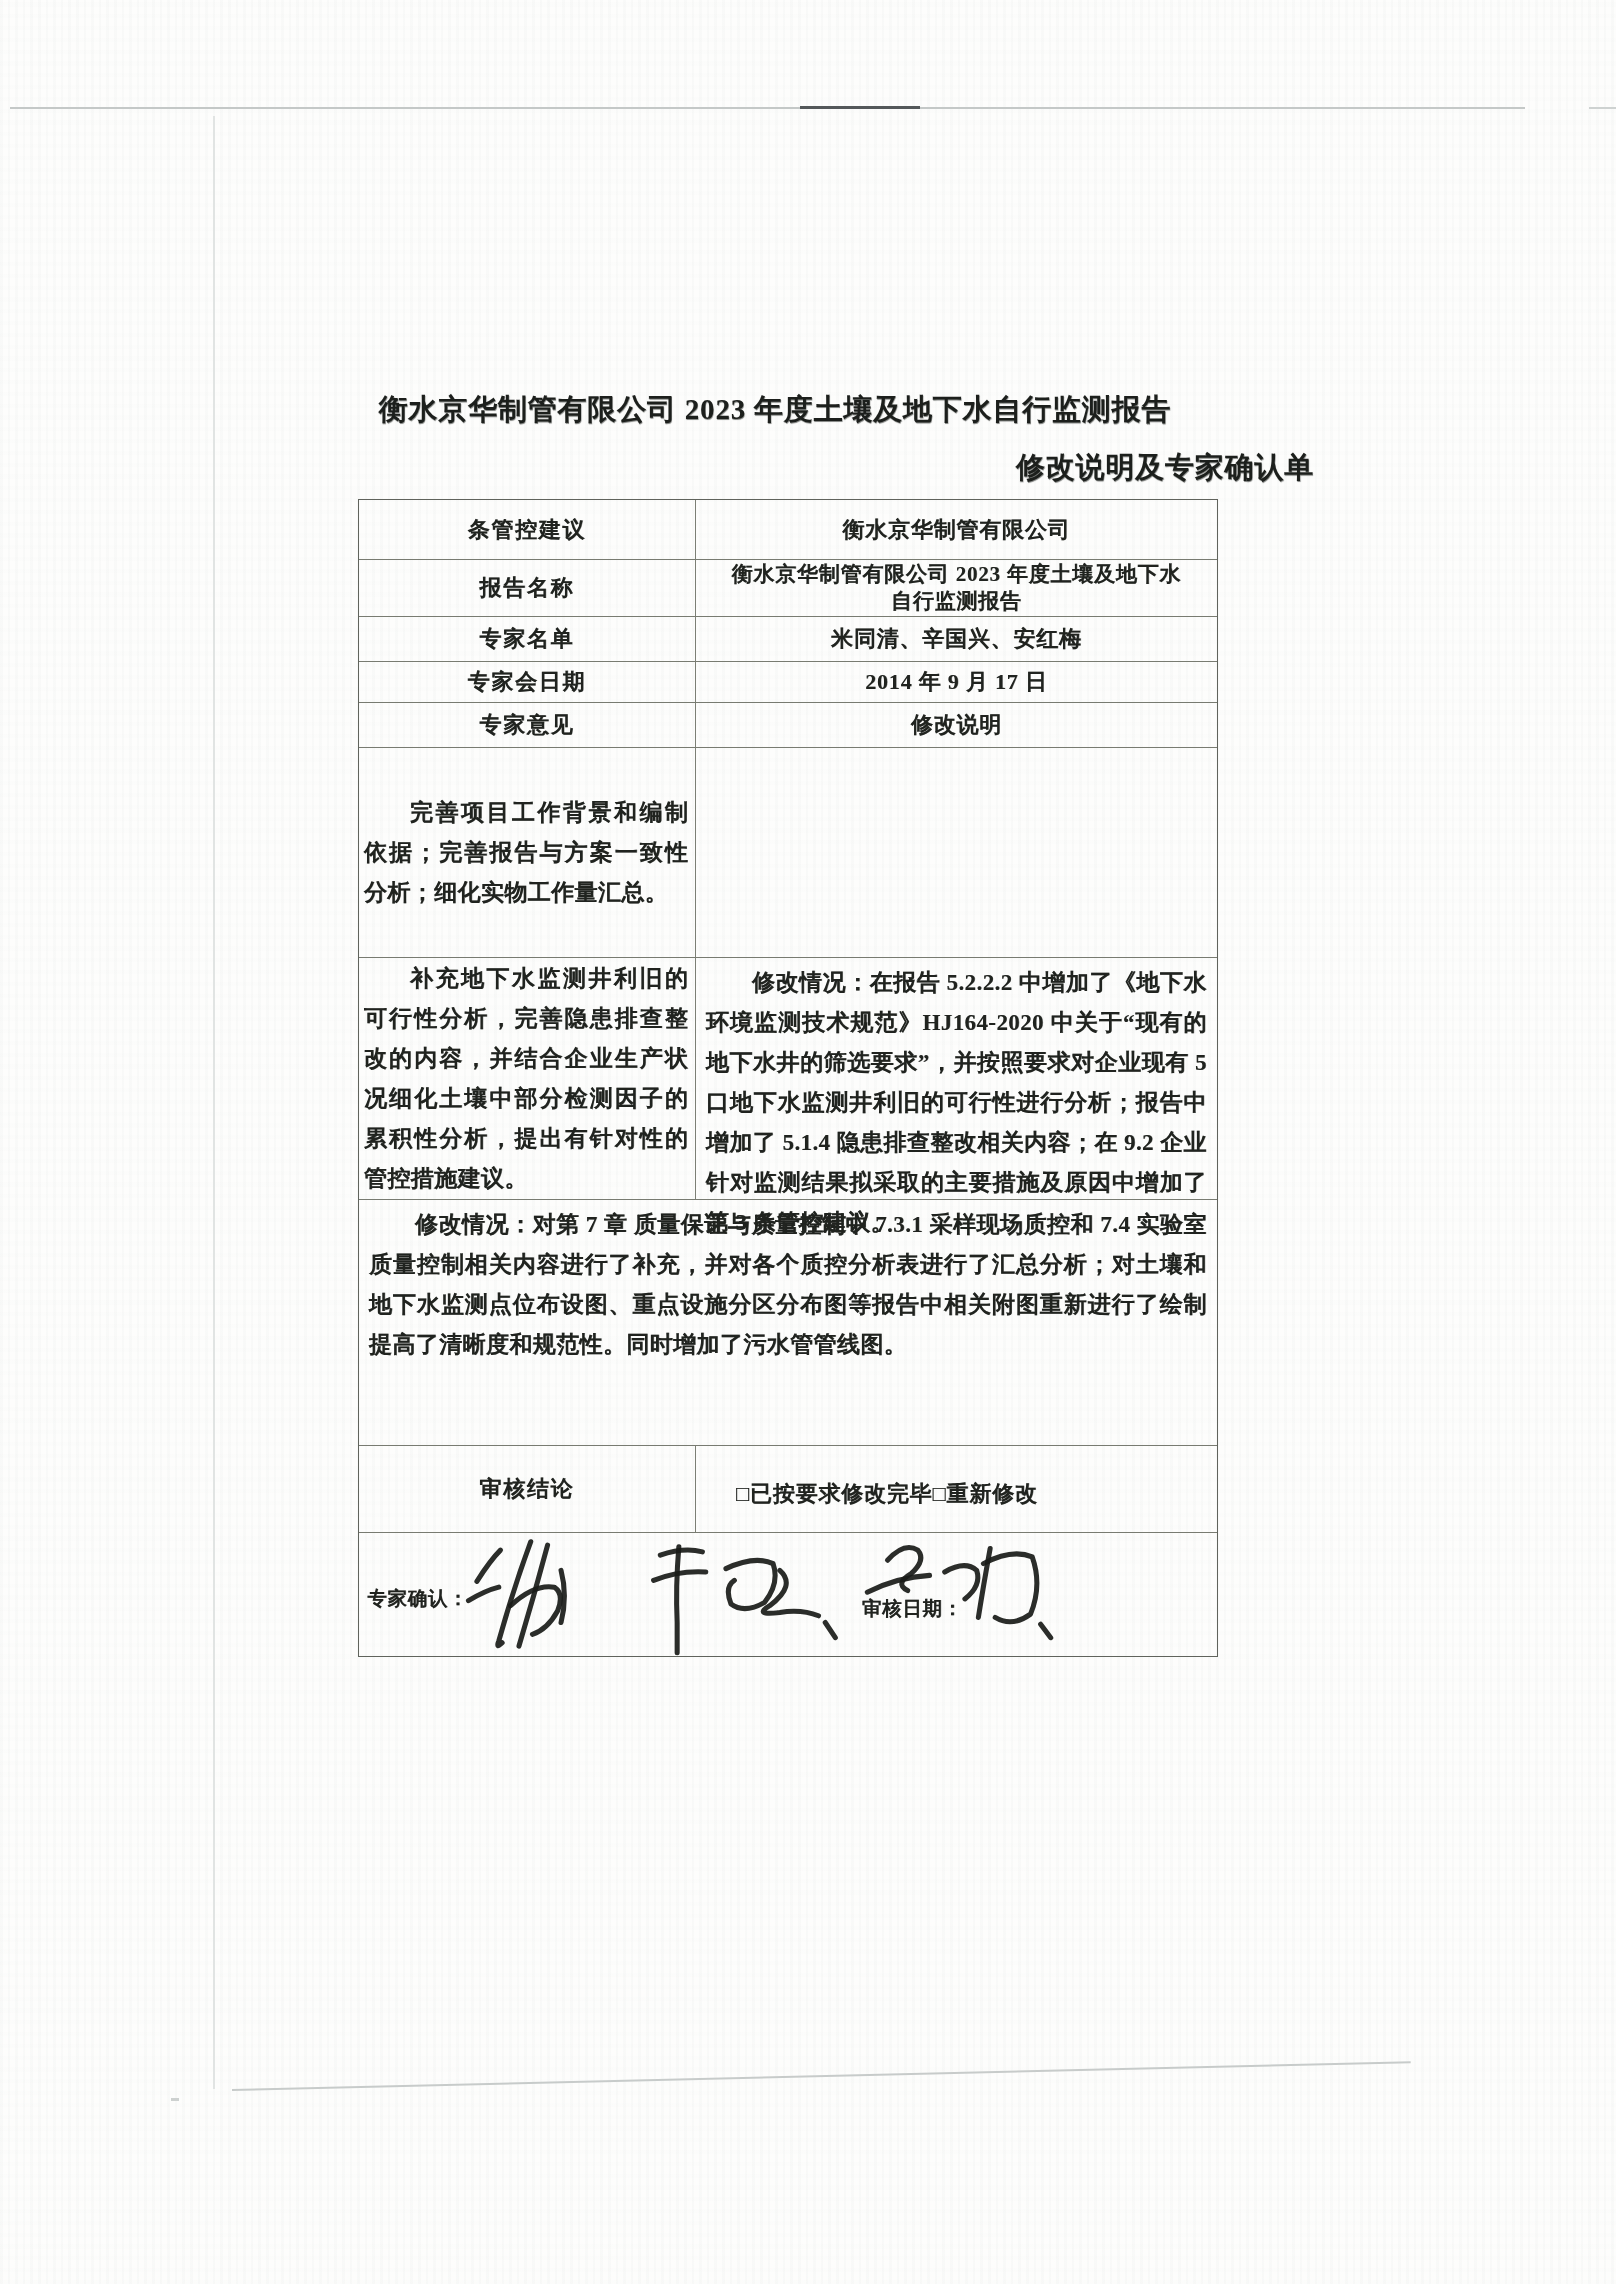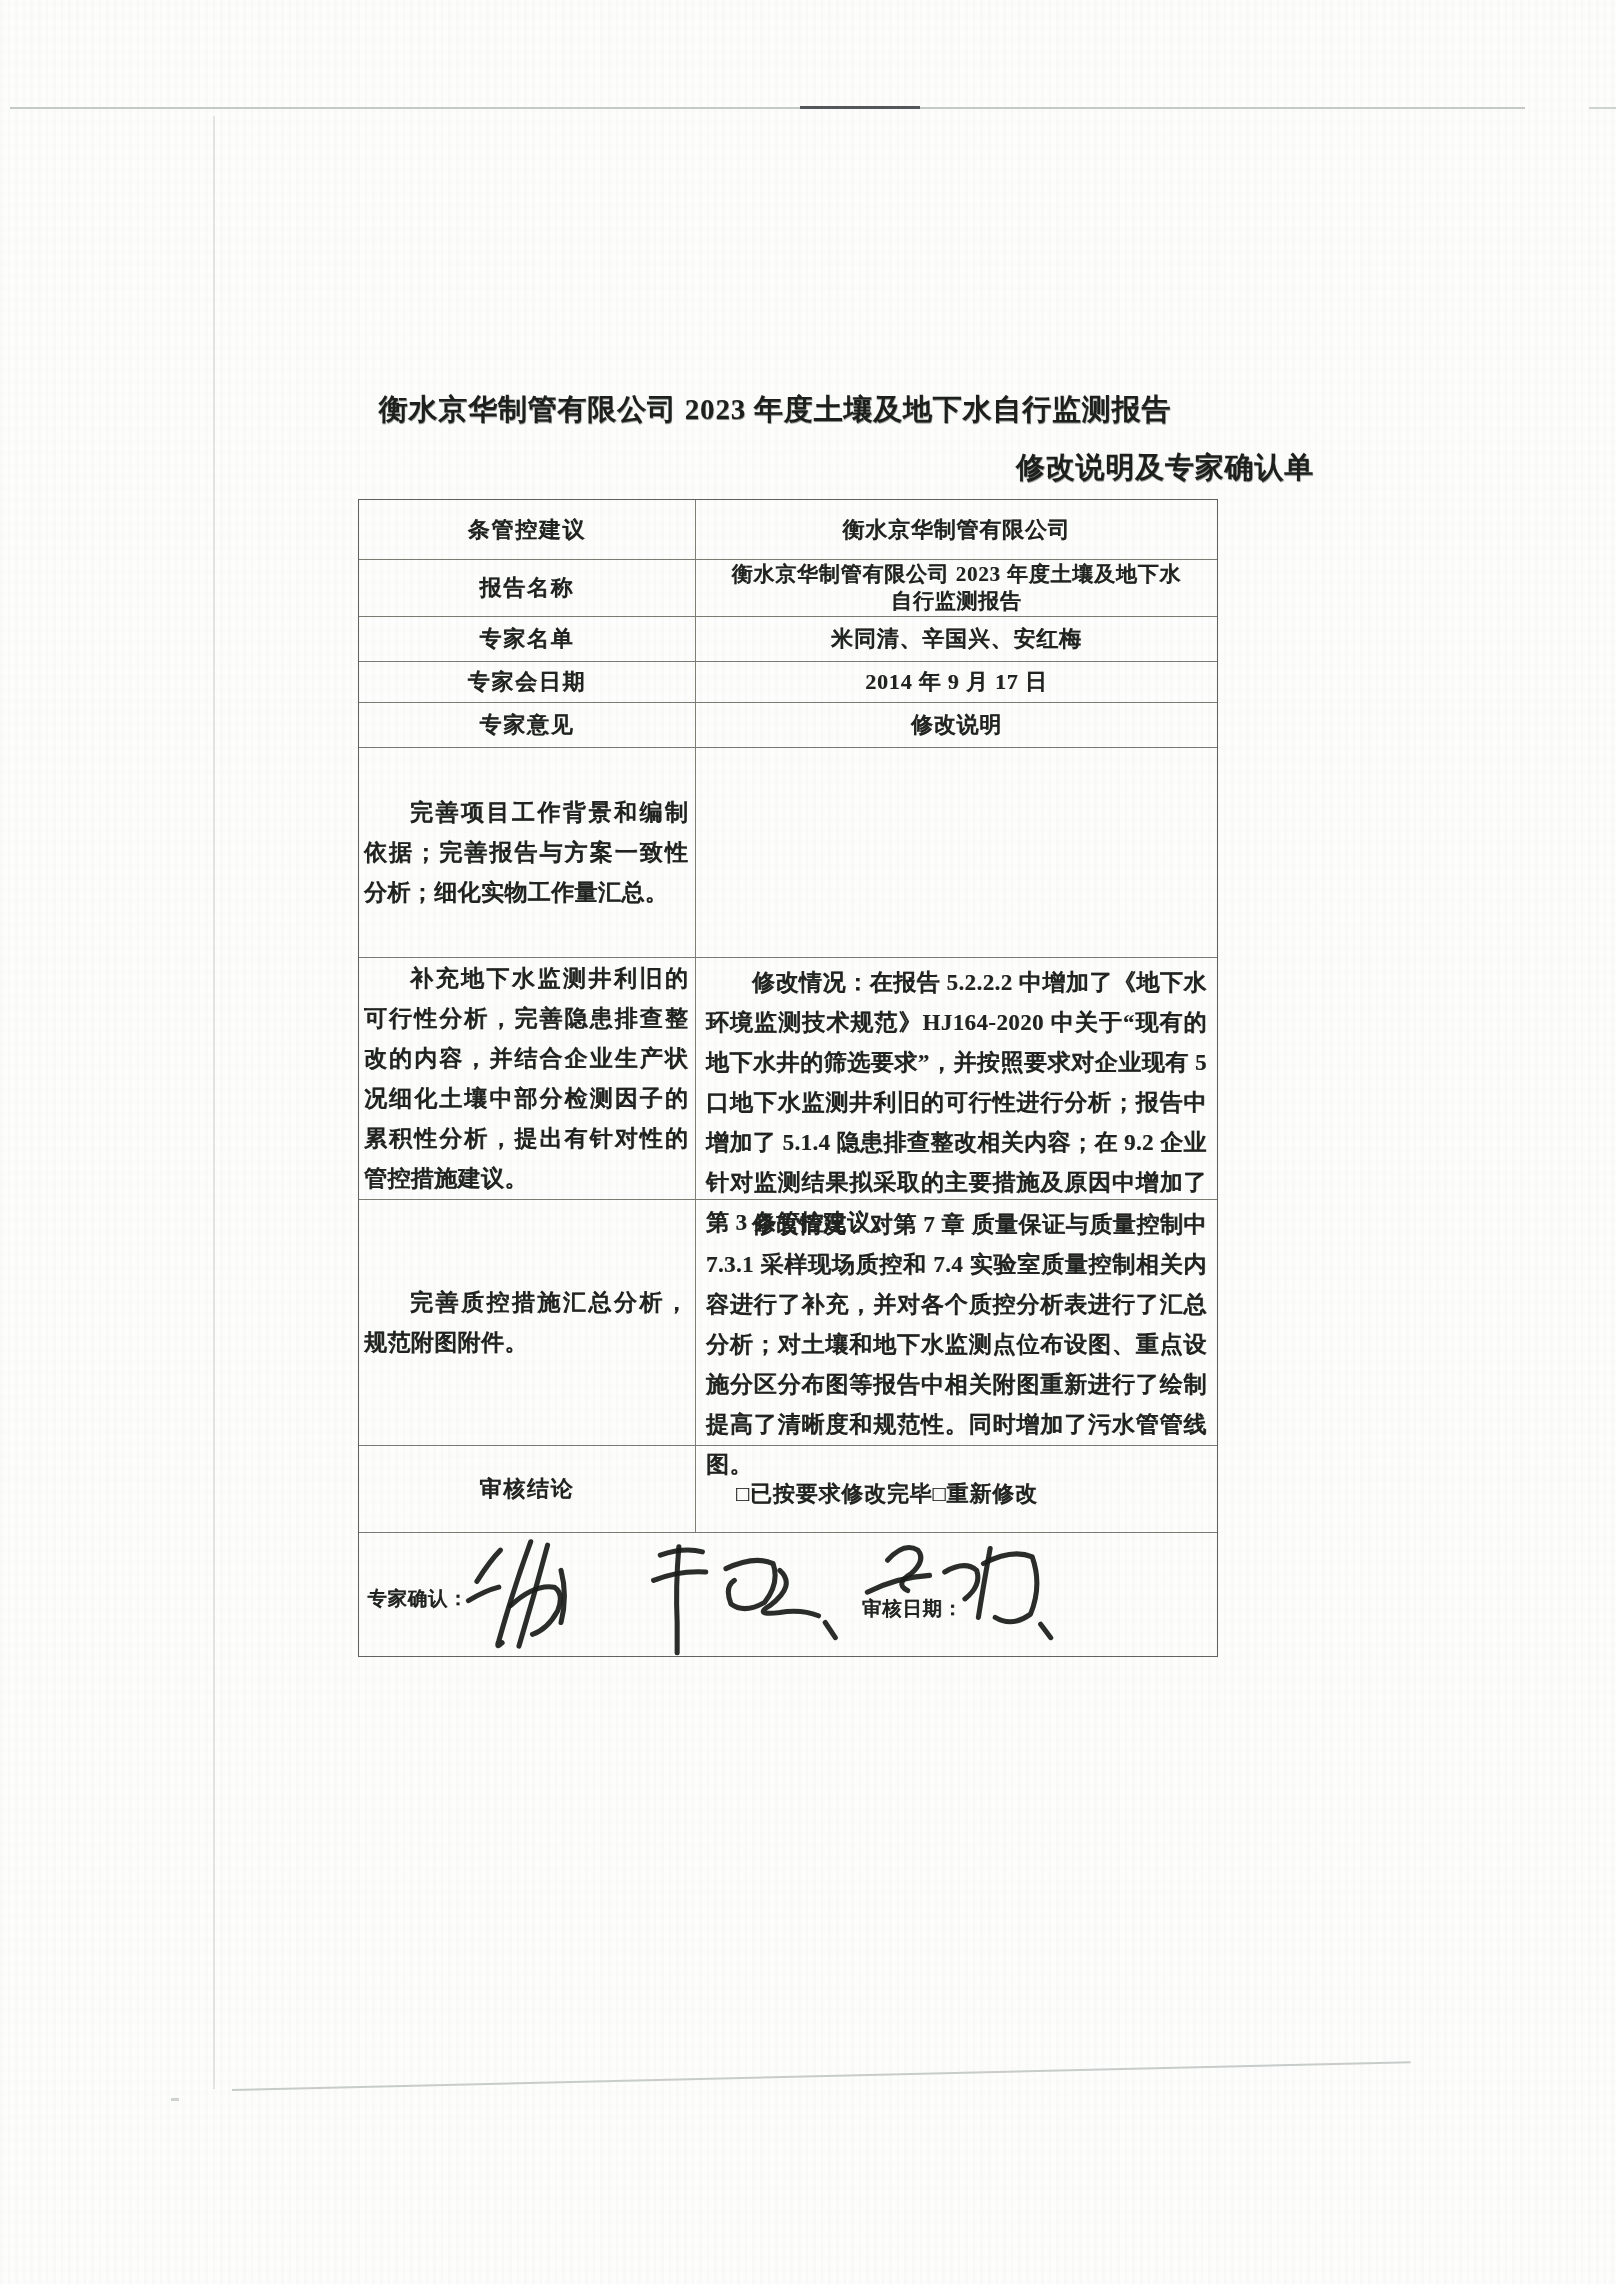--- a/index.html
+++ b/index.html
@@ -134,23 +134,20 @@
   </div>
   <div class="trow" style="height:242px;">
     <div class="lcell pcellL">
         <p class="para">补充地下水监测井利旧的可行性分析，完善隐患排查整改的内容，并结合企业生产状况细化土壤中部分检测因子的累积性分析，提出有针对性的管控措施建议。</p>
       </div>
     <div class="vcell pcellR">
         <p class="para">修改情况：在报告 5.2.2.2 中增加了《地下水环境监测技术规范》HJ164-2020 中关于“现有的地下水井的筛选要求”，并按照要求对企业现有 5 口地下水监测井利旧的可行性进行分析；报告中增加了 5.1.4 隐患排查整改相关内容；在 9.2 企业针对监测结果拟采取的主要措施及原因中增加了第 3 条管控建议。</p>
       </div>
   </div>
   <div class="trow" style="height:246px;">
-    <div class="lcell pcellL">
-        <p class="para">完善质控措施汇总分析，规范附图附件。</p>
-      </div>
     <div class="vcell pcellR">
         <p class="para">修改情况：对第 7 章 质量保证与质量控制中 7.3.1 采样现场质控和 7.4 实验室质量控制相关内容进行了补充，并对各个质控分析表进行了汇总分析；对土壤和地下水监测点位布设图、重点设施分区分布图等报告中相关附图重新进行了绘制提高了清晰度和规范性。同时增加了污水管管线图。</p>
       </div>
   </div>
 
   <div class="trow" style="height:87px;">
     <div class="lcell">
         <span class="lbl">审核结论</span>
       </div>
     <div class="vcell review-cell">

